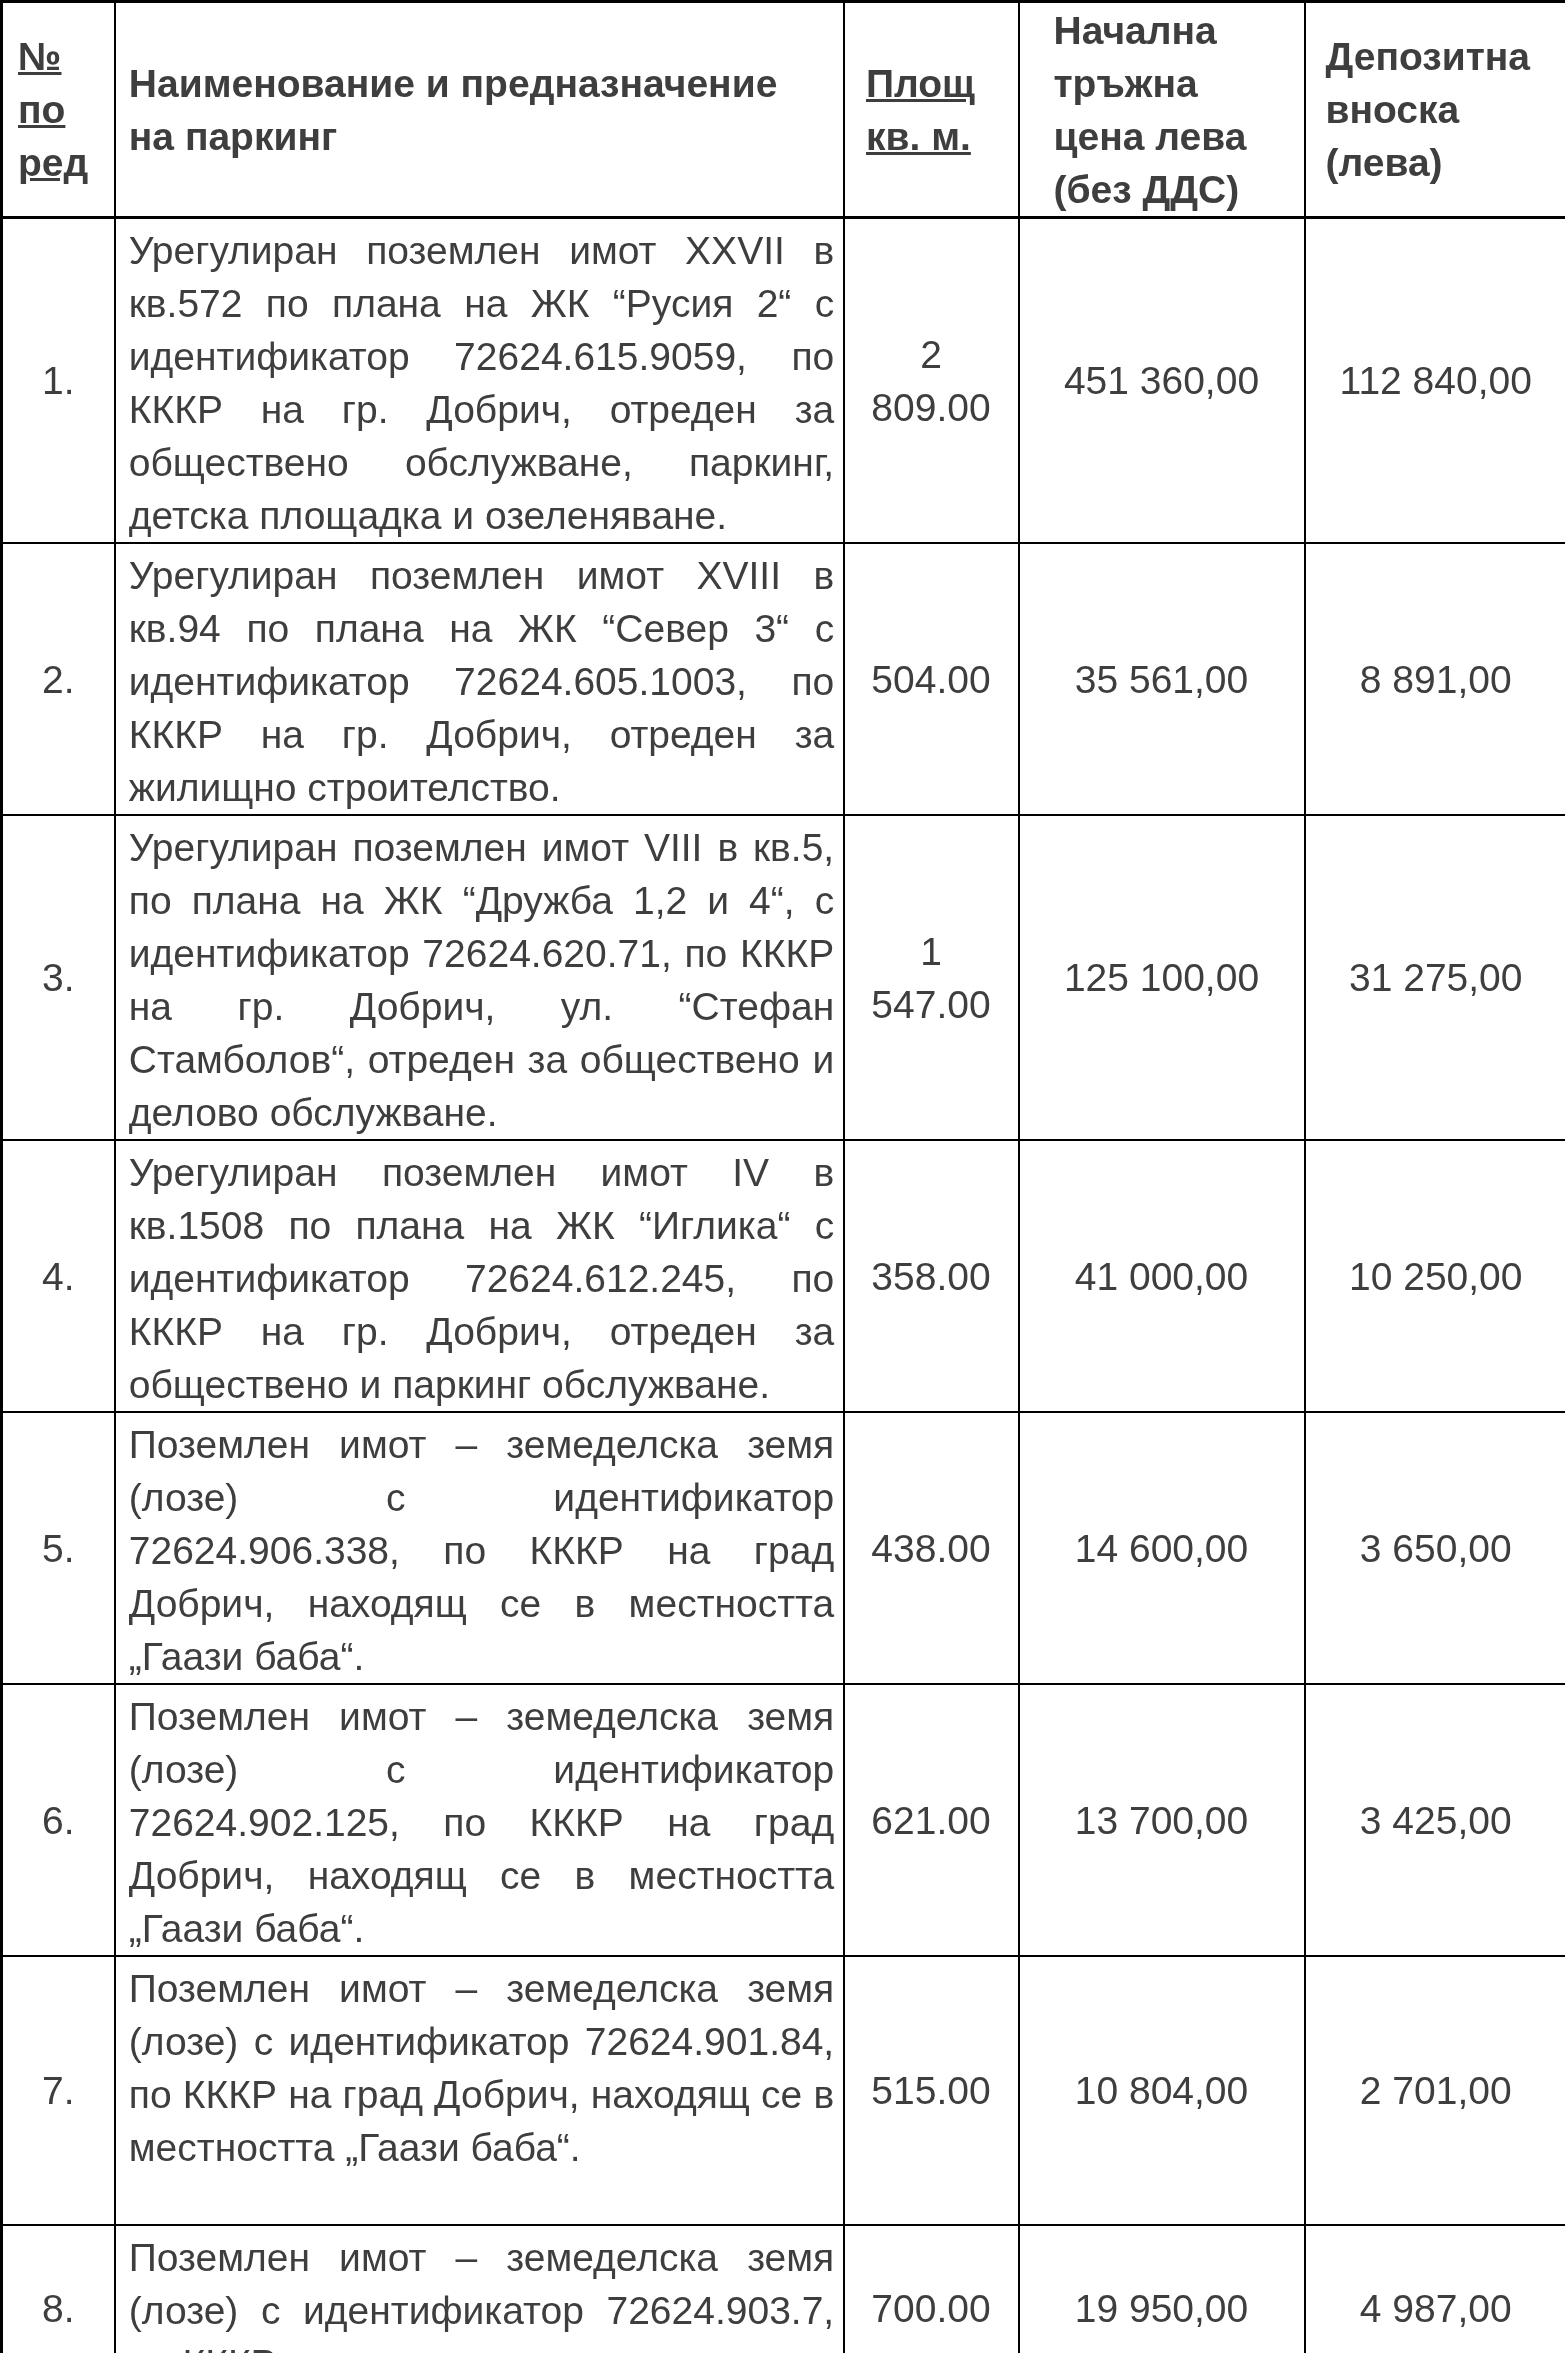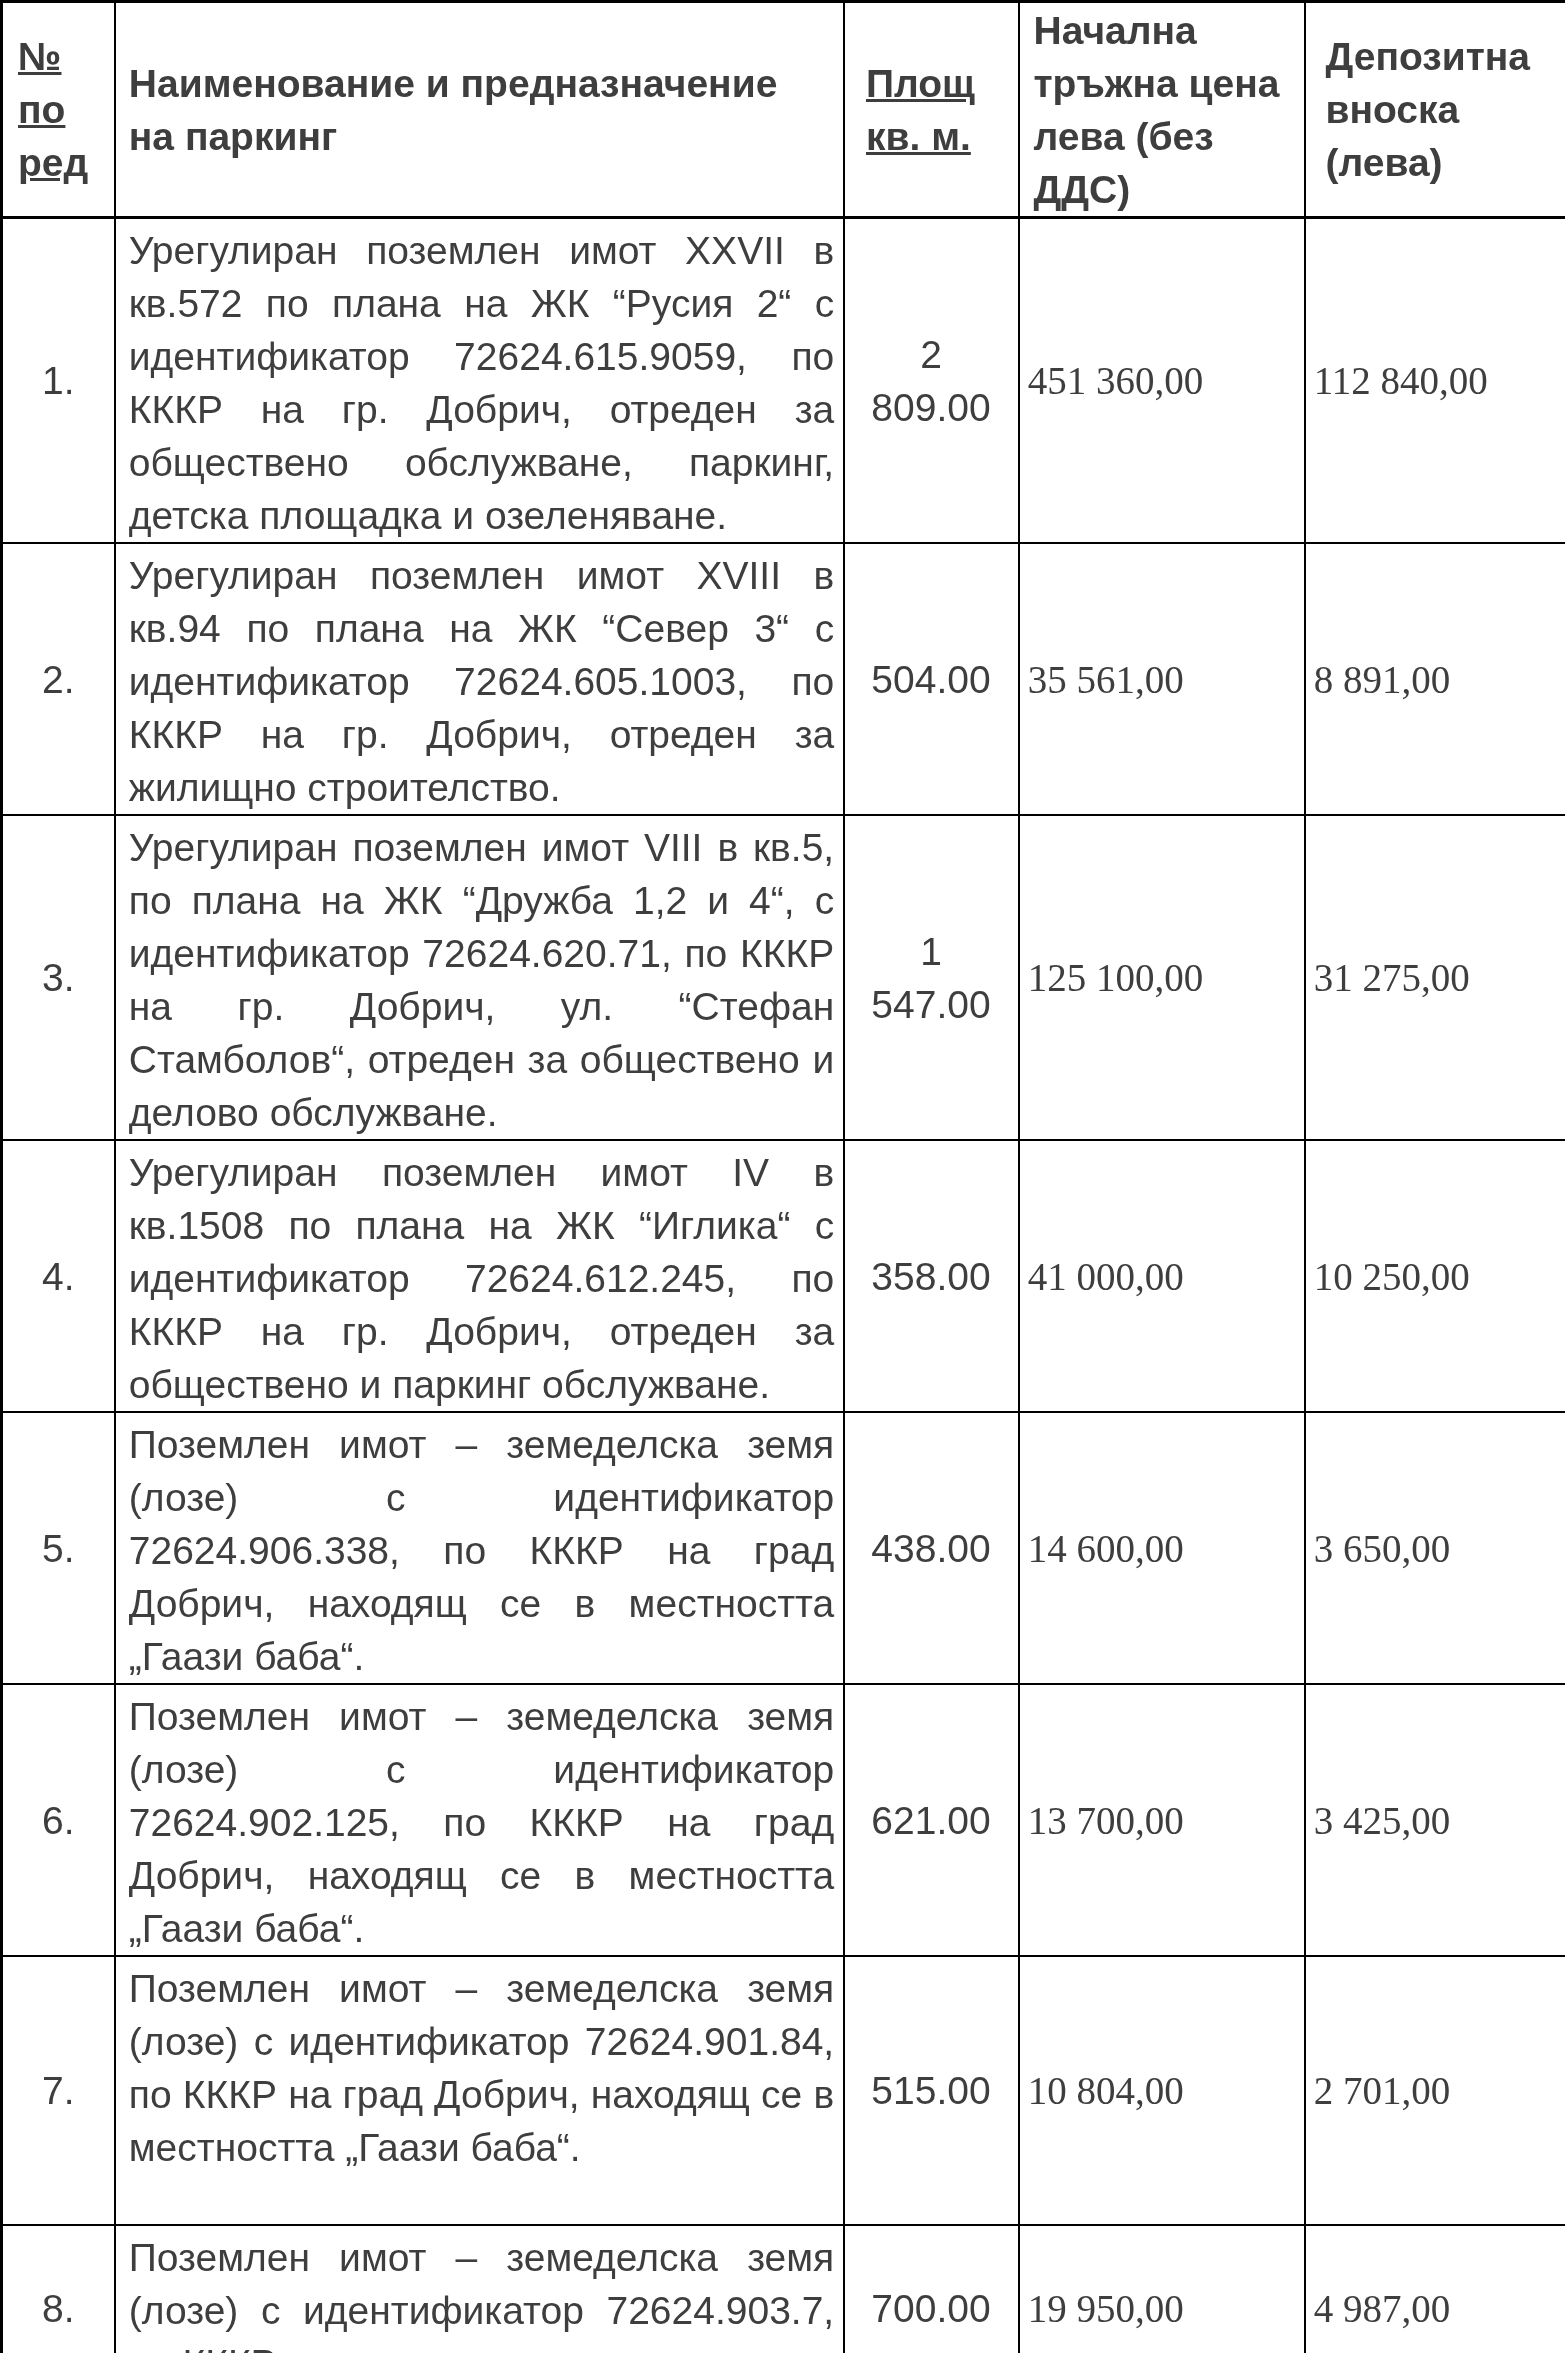--- a/index.html
+++ b/index.html
@@ -31,42 +31,42 @@
   table.props thead tr { height: 216px; }
   table.props th {
     font-weight: bold;
     text-align: left;
     vertical-align: middle;
     border-bottom-width: 3.3px;
   }
   th.c1 { padding: 0 11.6px 0 15px; text-decoration: underline; }
   th.c2 { padding: 0 10px 0 13.3px; }
   th.c3 { padding: 0 8.3px 0 21.5px; text-decoration: underline; }
-  th.c4 { padding: 0 14px; text-align: justify; }
+  th.c4 { padding: 0 34px; text-align: justify; }
   th.c5 { padding: 0 11.6px 0 20px; }
   
   td.num {
     text-align: center;
     vertical-align: middle;
   }
   td.desc {
     text-align: justify;
     vertical-align: top;
     padding: 5px 8.3px 0 13.3px;
   }
   td.area {
     text-align: center;
     vertical-align: middle;
     padding: 0 16.6px;
     margin-left: 20px;
   }
   td.price, td.deposit {
+    text-align: center;
     vertical-align: middle;
     padding: 0 8.3px;
-    font-family: Liberation Serif, serif;
   }
   tr.r1 { height: 317px; }
   tr.r2 { height: 260px; }
   tr.r3 { height: 317px; }
   tr.r4 { height: 268px; }
   tr.r5 { height: 269px; }
   tr.r6 { height: 268px; }
   tr.r7 { height: 269px; }
   tr.r8 { height: 162px; }
 </style>

